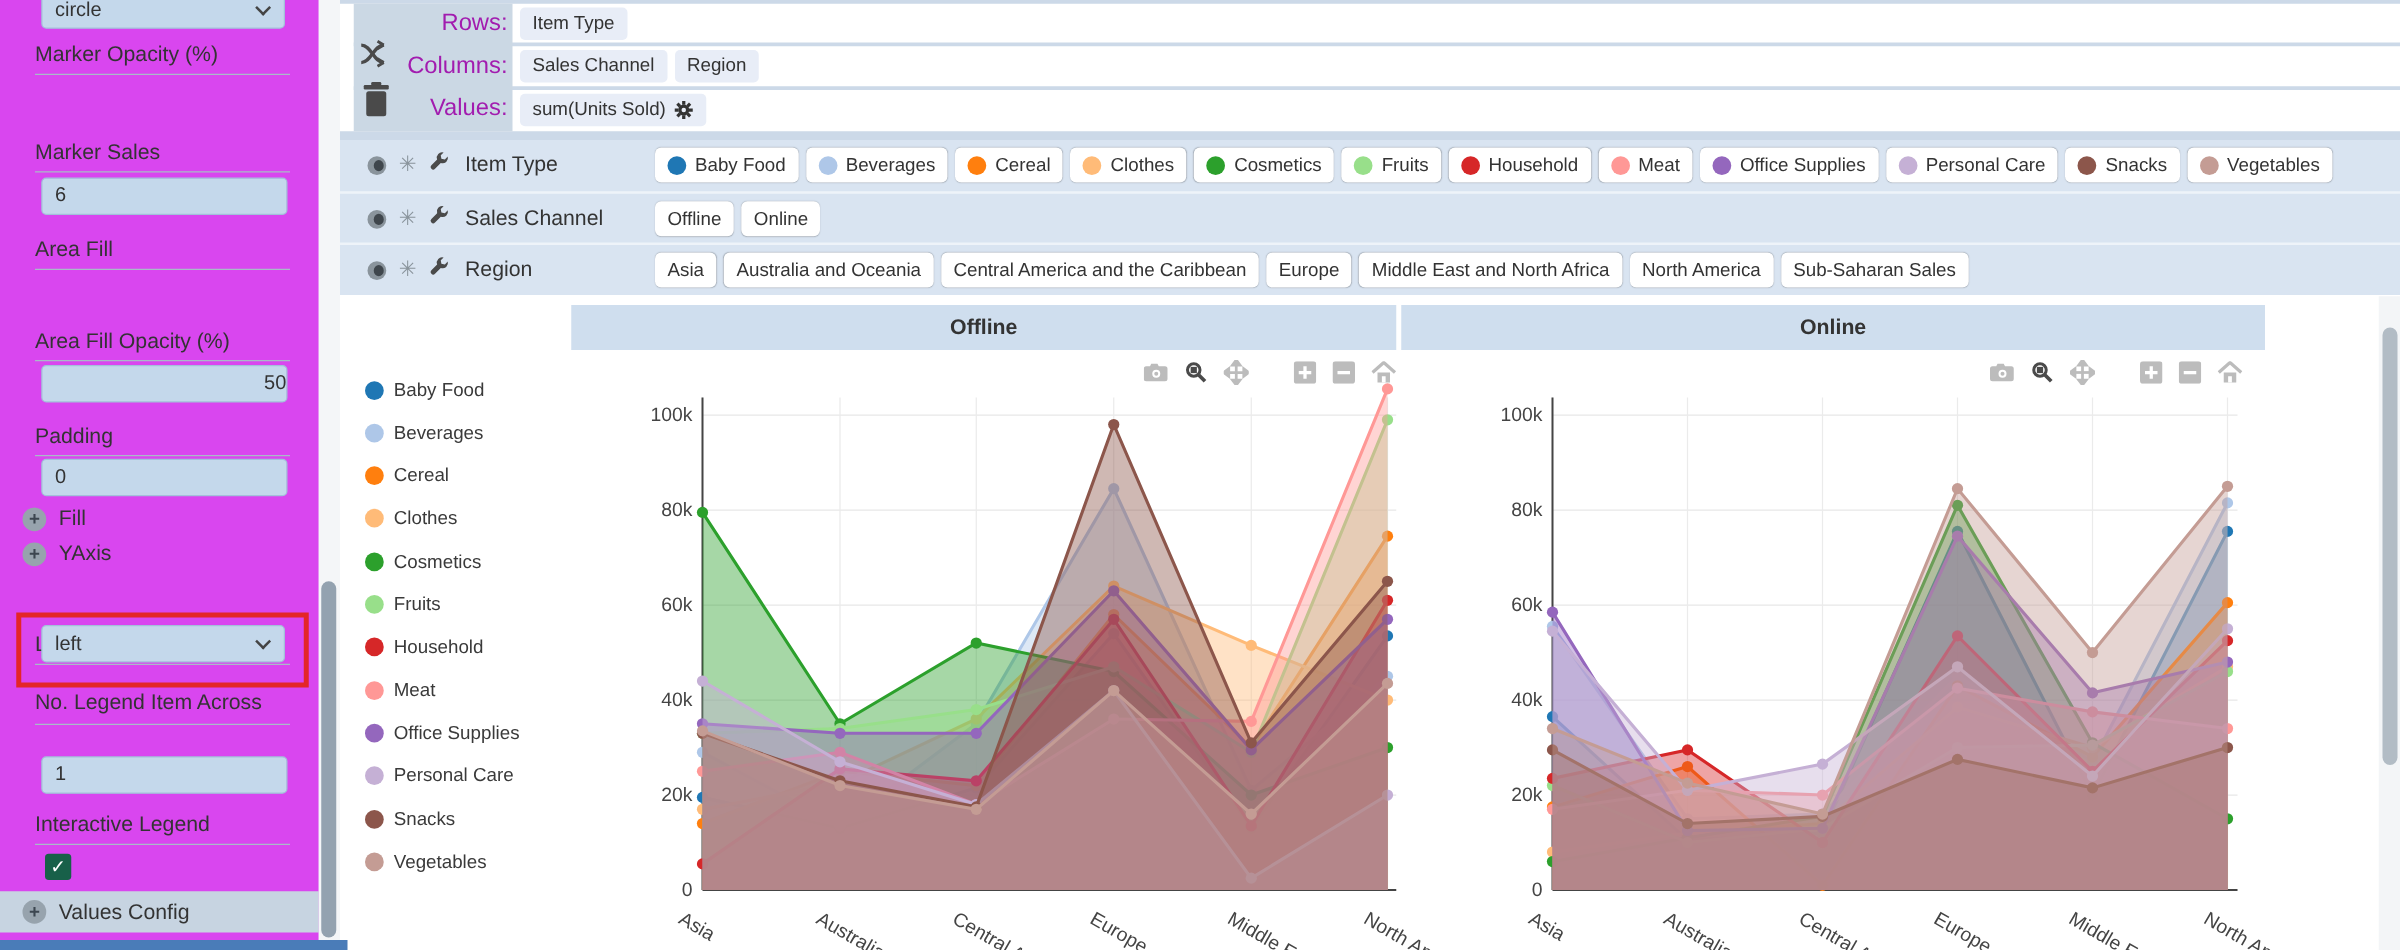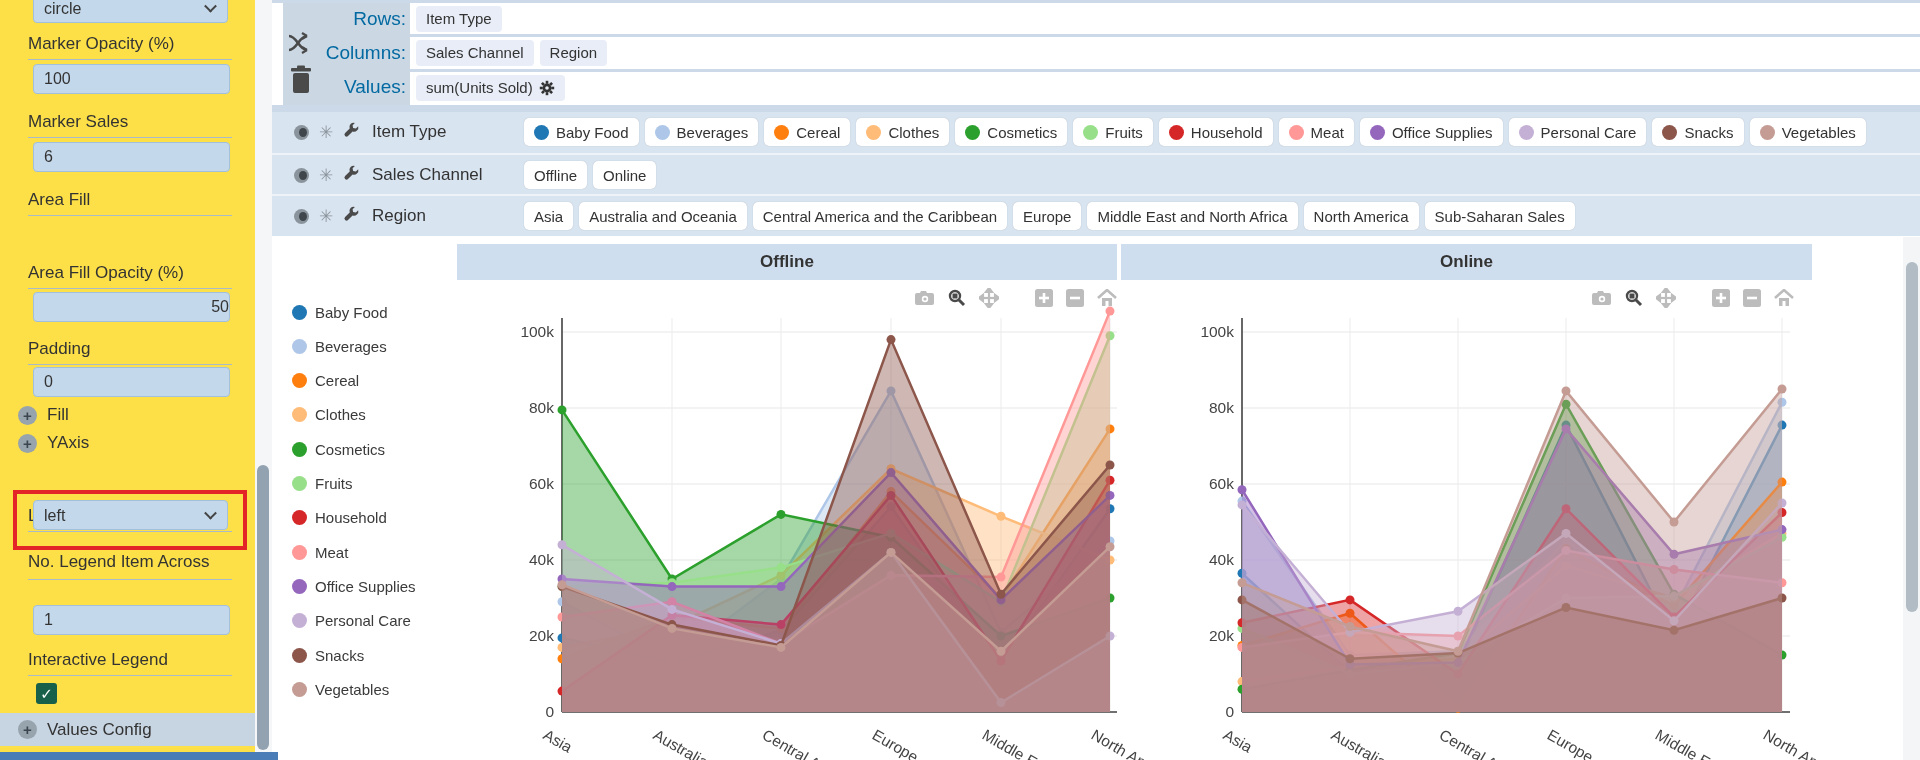--- a/index.html
+++ b/index.html
@@ -1,40 +1,40 @@
 <!DOCTYPE html>
 <html><head>
 <meta charset="utf-8">
 <style>
   html,body{margin:0;padding:0;width:1920px;height:760px;overflow:hidden;
     font-family:"Liberation Sans","DejaVu Sans",sans-serif;background:#fff;}
   .abs{position:absolute;}
   
-  #sidebar{left:0;top:0;width:255px;height:760px;background:#fde047;}
+  #sidebar{left:0;top:0;width:255px;height:760px;background:#d946ef;}
   .ctl-label{left:28px;width:204px;font-size:17px;color:#333;border-bottom:1px solid #a9bac8;padding-bottom:5px;}
   .ctl-input{left:33px;width:185px;height:28px;background:#c4d8eb;border:1px solid #a3c0da;border-radius:4px;
     font-size:16px;color:#333;padding:0 0 0 10px;font-family:inherit;}
   .ctl-select{left:33px;width:195px;height:30px;background:#c4d8eb;border:1px solid #a3c0da;border-radius:4px;
     font-size:16px;color:#333;line-height:30px;padding-left:10px;box-sizing:border-box;}
   .chev{position:absolute;right:12px;top:50%;width:7px;height:7px;border-right:2px solid #444;
     border-bottom:2px solid #444;transform:translateY(-70%) rotate(45deg);}
   .expander{left:18px;font-size:17px;color:#333;display:flex;align-items:center;gap:10px;}
   .plus-circle{width:19px;height:19px;border-radius:50%;background:#97a3ad;color:#3c4650;font-size:15px;
     line-height:19px;text-align:center;font-weight:bold;flex:0 0 19px;}
   #red-box{left:13px;top:490px;width:226px;height:52px;border:4px solid #e42528;}
   #interactive-cb{left:36px;top:683px;width:21px;height:21px;background:#186049;border-radius:3px;
     color:#fff;font-size:15px;text-align:center;line-height:21px;}
   #plotly-config-row{left:0;top:713px;width:255px;height:33px;background:#c7d4e1;display:flex;align-items:center;padding-left:18px;box-sizing:border-box;}
   #sidebar-blue-strip{left:0;top:752px;width:278px;height:8px;background:#4a7cb8;}
   #sidebar-scroll{left:255px;top:0;width:17px;height:760px;background:#f4f6f8;}
   #sidebar-thumb{left:2px;top:465px;width:12px;height:285px;border-radius:6px;background:#93a2b0;}
   
   .sep{background:#ccd9e8;}
   #label-col{left:283px;top:3px;width:127px;height:102px;background:#cbd8e4;}
-  .bar-label{font-size:19px;color:#0369a1;text-align:right;width:120px;left:286px;}
+  .bar-label{font-size:19px;color:#a21caf;text-align:right;width:120px;left:286px;}
   .tagrow{left:410px;height:32px;display:flex;align-items:center;gap:6px;padding-left:6px;}
   .tag{background:#e8edf7;border-radius:4px;height:26px;line-height:26px;font-size:15px;color:#333;
     padding:0 10px;display:flex;align-items:center;gap:6px;}
   
   #filter-block{left:272px;top:112px;width:1648px;height:124px;background:#d9e4f1;}
   .filter-row{position:absolute;left:0;width:1648px;height:40px;display:flex;align-items:center;}
   .filter-row + .filter-row{border-top:2px solid #eef3f9;}
   .f-icons{display:flex;align-items:center;gap:10px;margin-left:22px;width:78px;}
   .eye-dot{width:15px;height:15px;border-radius:50%;background:#8a949c;position:relative;}
   .eye-dot:after{content:"";position:absolute;left:5px;top:3px;width:8px;height:9px;border-radius:50%;background:#3f464c;}
@@ -318,21 +318,20 @@
       </g>
     </g>
   </svg>
 
 <div id="sidebar" class="abs">
   <div class="abs ctl-select" style="top:-7px;">
     <span>circle</span>
     <span class="chev"></span>
   </div>
   <div class="abs ctl-label" style="top:34px;">Marker Opacity (%)</div>
-  <input class="abs ctl-input" style="top: 64px;" value="100">
   <div class="abs ctl-label" style="top:112px;">Marker Sales</div>
   <input class="abs ctl-input" style="top: 142px;" value="6">
   <div class="abs ctl-label" style="top:190px;">Area Fill</div>
   <div class="abs ctl-label" style="top:263px;">Area Fill Opacity (%)</div>
   <input class="abs ctl-input" style="top: 292px; text-align: right;" value="50">
   <div class="abs ctl-label" style="top:339px;">Padding</div>
   <input class="abs ctl-input" style="top: 367px;" value="0">
   <div class="abs expander" style="top:405px;">
     <span class="plus-circle">+</span>
     <span>Fill</span>

